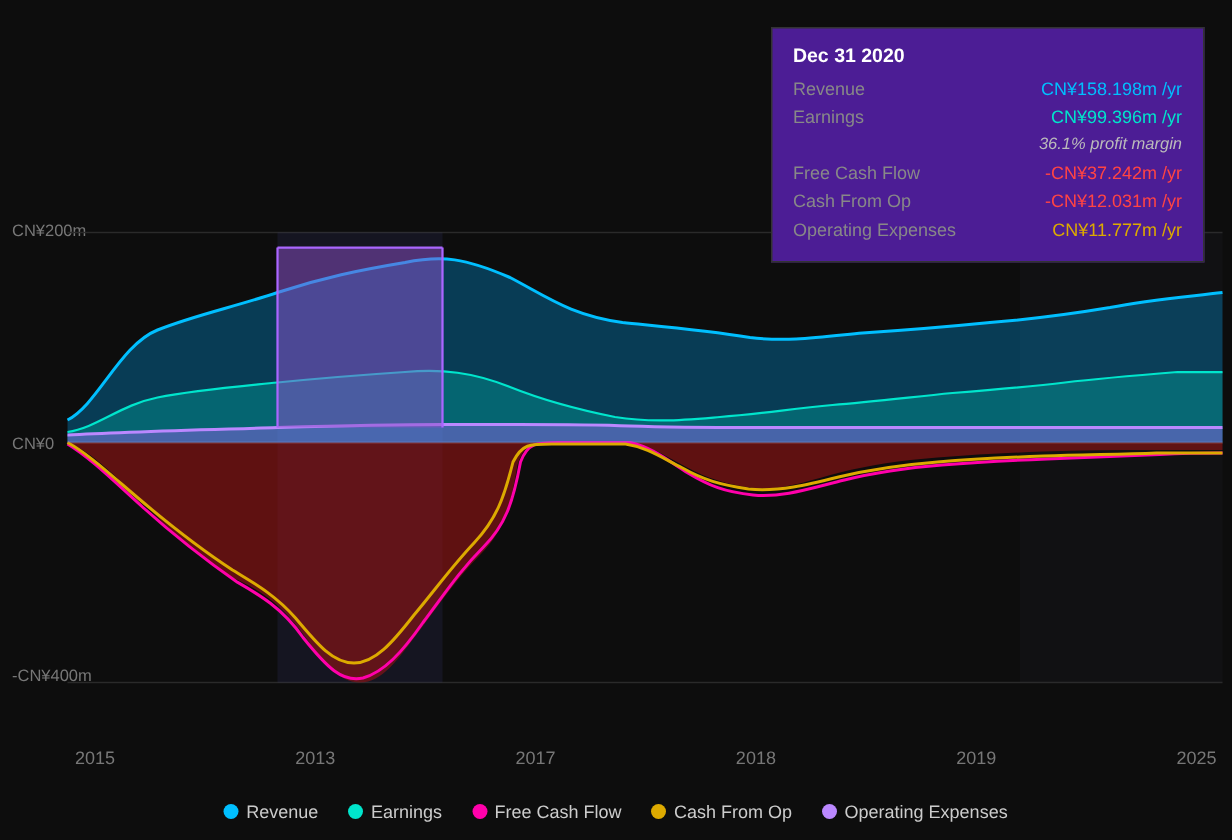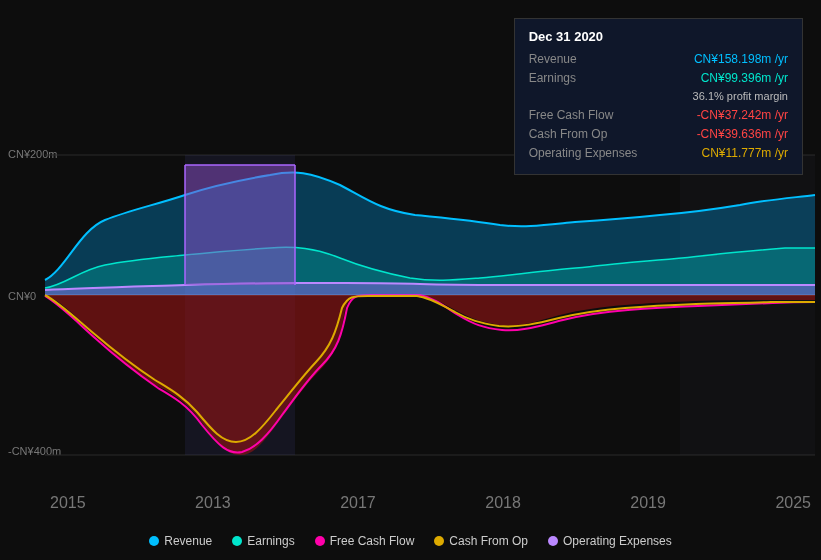--- a/index.html
+++ b/index.html
@@ -17,21 +17,21 @@
       width: 821px;
       height: 560px;
       position: relative;
     }
 
     
     .tooltip-box {
       position: absolute;
       top: 18px;
       right: 18px;
-      background: #0f172a;
+      background: #4c1d95;
       border: 1px solid #333;
       padding: 10px 14px;
       min-width: 280px;
       z-index: 10;
     }
     .tooltip-date {
       color: #fff;
       font-size: 13px;
       font-weight: bold;
       margin-bottom: 6px;
@@ -51,40 +51,41 @@
     .tooltip-value {
       text-align: right;
     }
     .color-cyan { color: #00bfff; }
     .color-teal { color: #00e5cc; }
     .color-red { color: #ff4444; margin-left: 48px; }
     .color-gold { color: #ddaa00; }
     .profit-margin {
       color: #bbb;
       font-size: 11px;
+      font-style: italic;
     }
 
     
     .chart-svg-wrapper {
       position: absolute;
       top: 0;
       left: 0;
       width: 821px;
       height: 510px;
     }
 
     
     .y-label {
       position: absolute;
       font-size: 11px;
       color: #777;
       left: 8px;
     }
     .x-label {
-      font-size: 16px;
+      font-size: 12px;
       color: #777;
     }
 
     
     .legend {
       position: absolute;
       bottom: 12px;
       left: 0;
       right: 0;
       display: flex;
@@ -193,21 +194,21 @@
         <div class="color-teal">CN¥99.396m /yr</div>
         <div class="profit-margin">36.1% profit margin</div>
       </div>
     </div>
     <div class="tooltip-row">
       <span class="tooltip-label">Free Cash Flow</span>
       <span class="tooltip-value color-red">-CN¥37.242m /yr</span>
     </div>
     <div class="tooltip-row">
       <span class="tooltip-label">Cash From Op</span>
-      <span class="tooltip-value color-red">-CN¥39.636m /yr</span>
+      <span class="tooltip-value color-red">-CN¥12.031m /yr</span>
     </div>
     <div class="tooltip-row">
       <span class="tooltip-label">Operating Expenses</span>
       <span class="tooltip-value color-gold">CN¥11.777m /yr</span>
     </div>
   </div>
 
 </div>
 
 </body></html>

